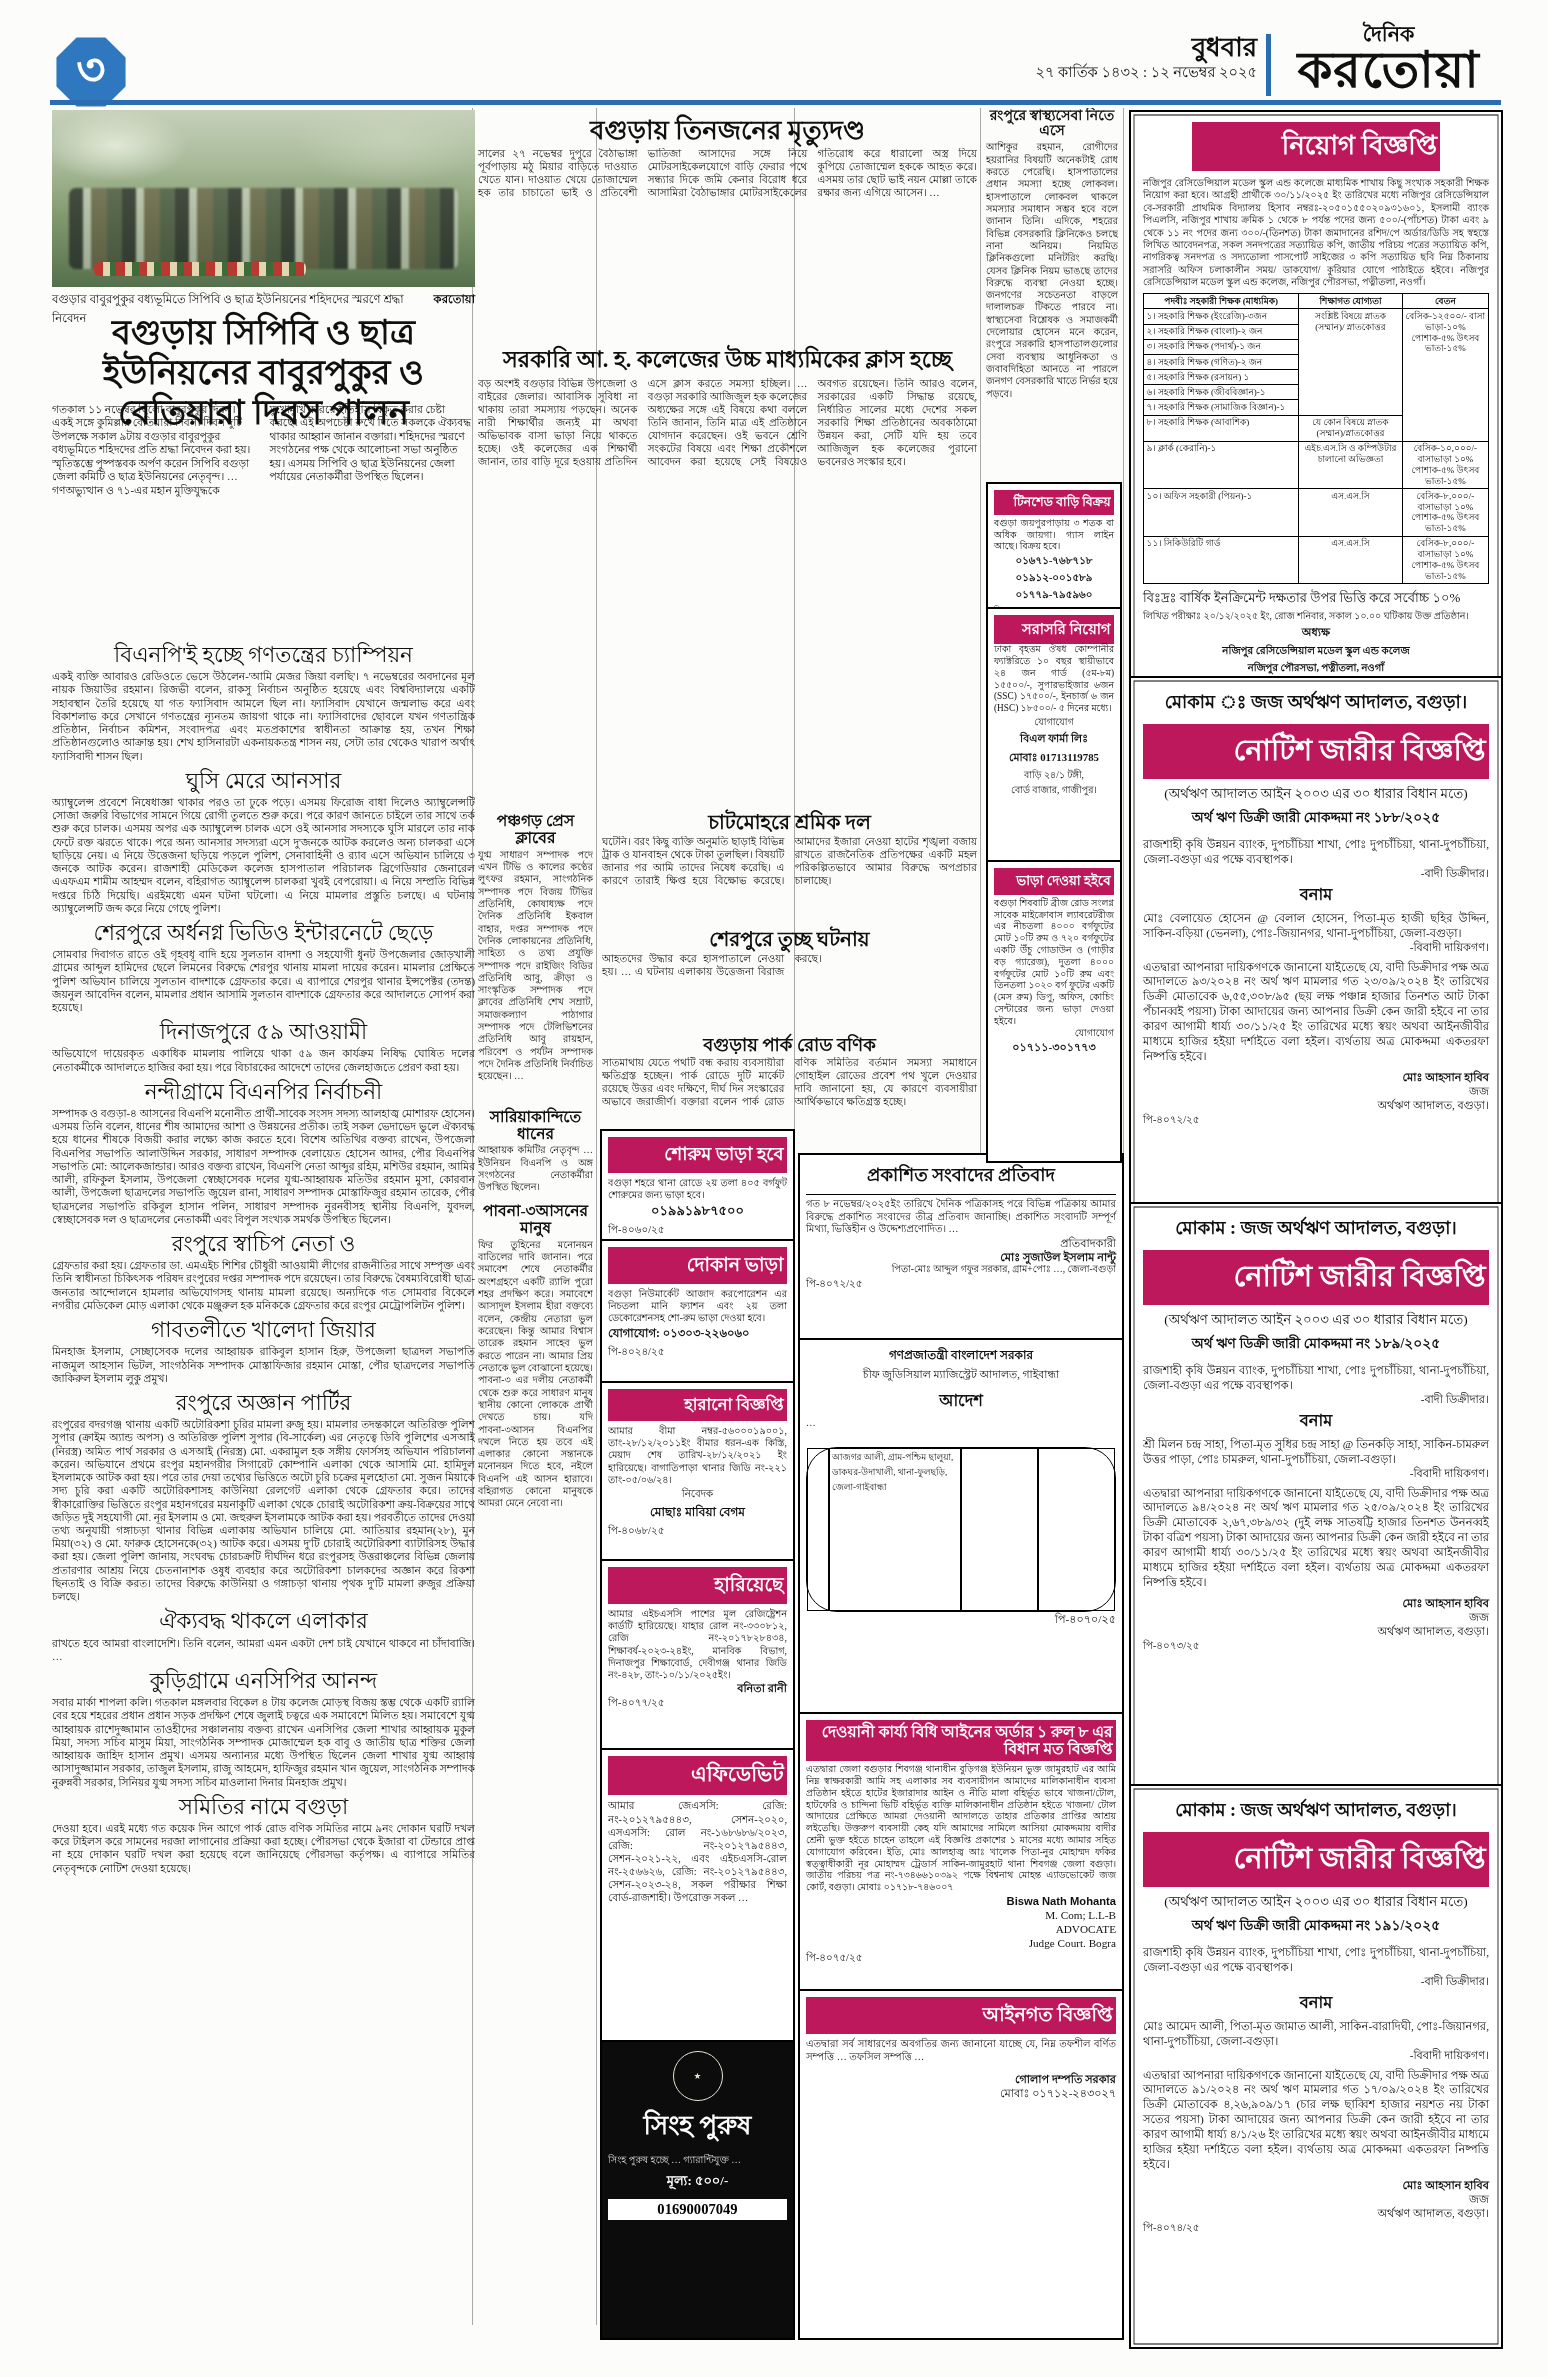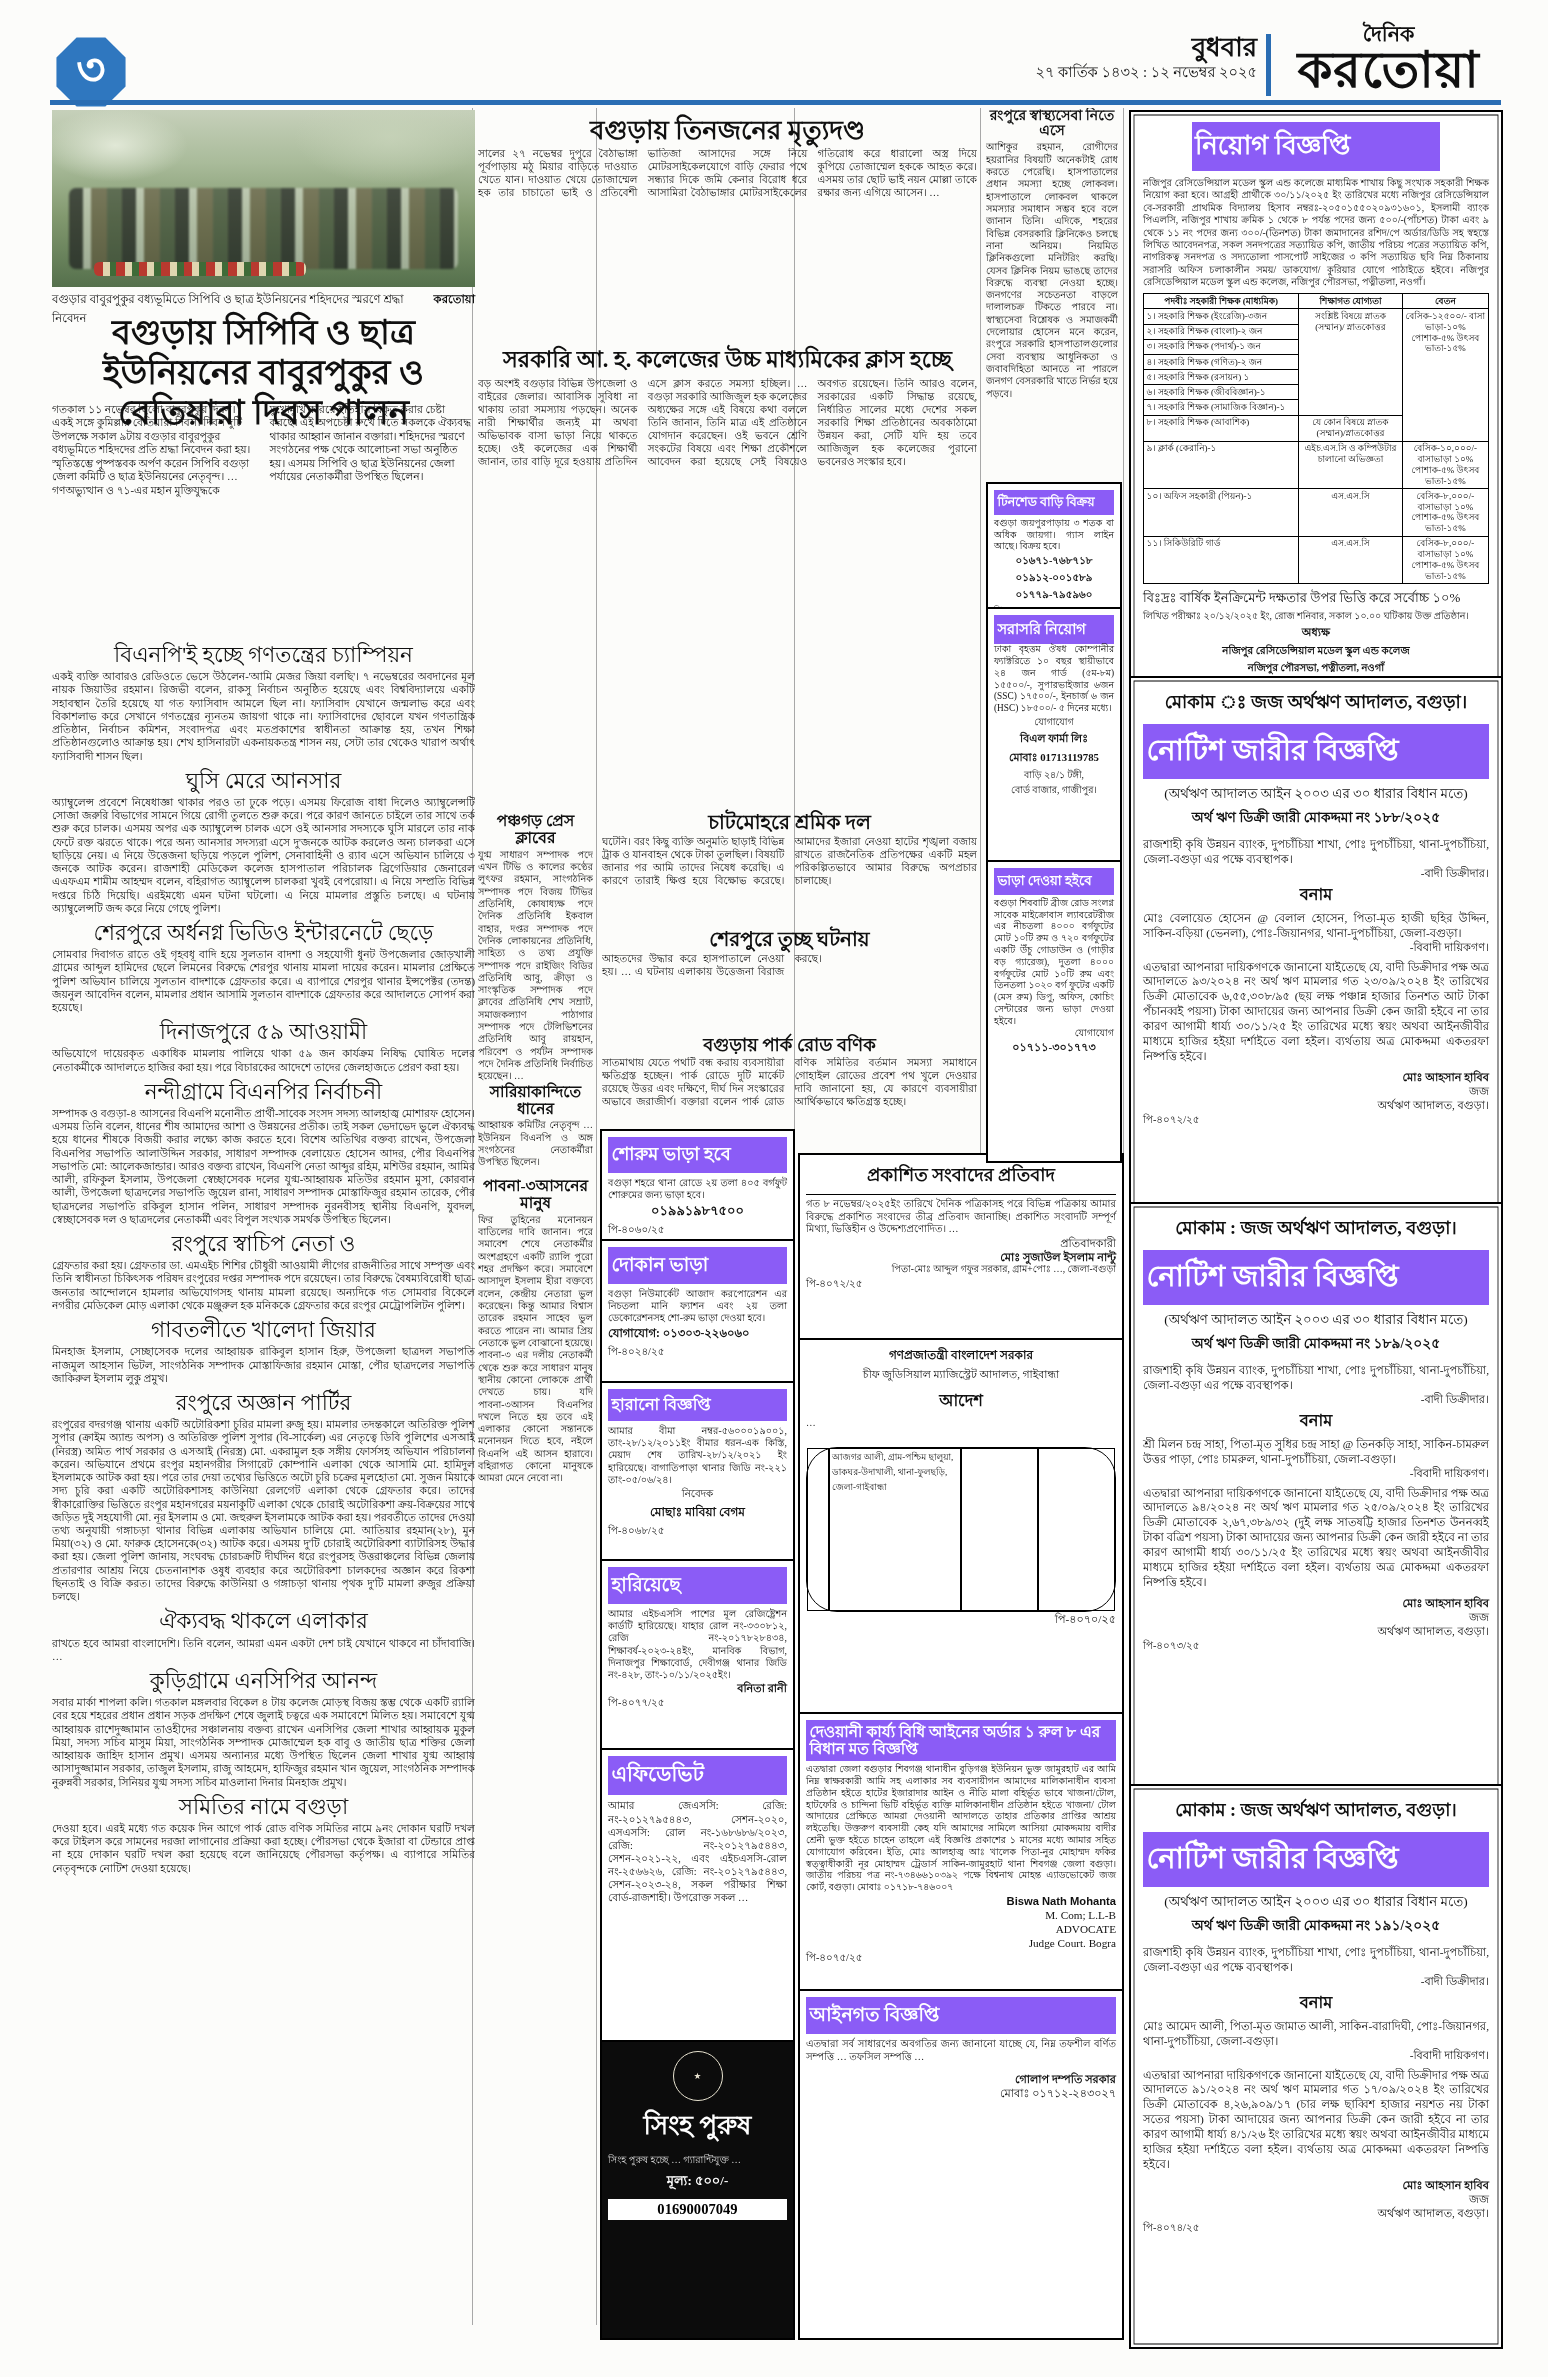--- a/index.html
+++ b/index.html
@@ -36,21 +36,21 @@
   .arts p{font-size:10.6px;line-height:1.25;margin:0 0 3.4px;text-align:justify;}
   .mt-h{font-size:26px;font-weight:bold;text-align:center;}
   .cols3{column-count:3;column-gap:10.3px;font-size:10.3px;line-height:1.26;}
   .cols2{column-count:2;column-gap:10.3px;font-size:10.3px;line-height:1.26;}
   .subh{font-size:20px;font-weight:bold;text-align:center;line-height:1.05;margin:0 0 2.6px;}
   .narrow{font-size:9.7px;line-height:1.27;text-align:justify;}
   .narrow-h{font-size:15.5px;font-weight:bold;text-align:center;line-height:1.1;margin:0 0 2.6px;}
   
   .adbox{border:2.6px solid #000;padding:6px 6px;background:#fff;overflow:hidden;}
   .bigbox{border:2.6px solid #000;box-shadow:inset 0 0 0 2.6px #fff,inset 0 0 0 3.4px #000;padding:10.3px 12px;background:#fff;overflow:hidden;}
-  .banner{background:#8b5cf6;color:#fff;font-weight:bold;text-align:left;padding:2.6px 3.4px;}
+  .banner{background:#be185d;color:#fff;font-weight:bold;text-align:right;padding:2.6px 3.4px;}
   .code{font-size:10.3px;}
   .sigr{text-align:right;font-size:11.2px;line-height:1.25;}
   .vsep{position:absolute;width:0.9px;background:#a8a8a8;top:108px;height:2217px;}
   .dark{background:#0c0c0c;color:#f5f5f2;}
   .seal{width:48px;height:48px;border-radius:50%;border:1.7px solid #e8e3d0;margin:3.4px auto;display:flex;align-items:center;justify-content:center;font-size:8.6px;color:#e8e3d0;text-align:center;}
   table.rc{border-collapse:collapse;width:100%;font-size:9px;line-height:1.2;}
   table.rc td,table.rc th{border:0.9px solid #000;padding:1.7px 2.6px;vertical-align:top;}
   table.rc th{font-weight:bold;text-align:center;}
   .paycell{text-align:center;}
   .ordgrid{border:0.9px solid #000;display:grid;grid-template-columns:22.4px 1fr 77px 77px;min-height:163px;font-size:9px;}
@@ -121,21 +121,21 @@
 
   <div class="abs mt-h" style="left:478px;top:110px;width:499px;">বগুড়ায় তিনজনের মৃত্যুদণ্ড</div>
   <div class="abs cols3 jt" style="left:478px;top:148px;width:499px;height:189px;overflow:hidden;">সালের ২৭ নভেম্বর দুপুরে বৈঠাভাঙ্গা পূর্বপাড়ায় মঠু মিয়ার বাড়িতে দাওয়াত খেতে যান। দাওয়াত খেয়ে তোজাম্মেল হক তার চাচাতো ভাই ও প্রতিবেশী ভাতিজা আসাদের সঙ্গে নিয়ে মোটরসাইকেলযোগে বাড়ি ফেরার পথে সন্ধ্যার দিকে জমি কেনার বিরোধ ধরে আসামিরা বৈঠাভাঙ্গার মোটরসাইকেলের গতিরোধ করে ধারালো অস্ত্র দিয়ে কুপিয়ে তোজাম্মেল হককে আহত করে। এসময় তার ছোট ভাই নয়ন মোল্লা তাকে রক্ষার জন্য এগিয়ে আসেন। …</div>
 
   <div class="abs mt-h" style="left:478px;top:342px;width:499px;font-size:22.4px;">সরকারি আ. হ. কলেজের উচ্চ মাধ্যমিকের ক্লাস হচ্ছে</div>
   <div class="abs cols3 jt" style="left:478px;top:378px;width:499px;height:428px;overflow:hidden;">বড় অংশই বগুড়ার বিভিন্ন উপজেলা ও বাইরের জেলার। আবাসিক সুবিধা না থাকায় তারা সমস্যায় পড়ছেন। অনেক নারী শিক্ষার্থীর জন্যই মা অথবা অভিভাবক বাসা ভাড়া নিয়ে থাকতে হচ্ছে। ওই কলেজের এক শিক্ষার্থী জানান, তার বাড়ি দূরে হওয়ায় প্রতিদিন এসে ক্লাস করতে সমস্যা হচ্ছিল। … বগুড়া সরকারি আজিজুল হক কলেজের অধ্যক্ষের সঙ্গে এই বিষয়ে কথা বললে তিনি জানান, তিনি মাত্র এই প্রতিষ্ঠানে যোগদান করেছেন। ওই ভবনে শ্রেণি সংকটের বিষয়ে এবং শিক্ষা প্রকৌশলে আবেদন করা হয়েছে সেই বিষয়েও অবগত রয়েছেন। তিনি আরও বলেন, সরকারের একটি সিদ্ধান্ত রয়েছে, নির্ধারিত সালের মধ্যে দেশের সকল সরকারি শিক্ষা প্রতিষ্ঠানের অবকাঠামো উন্নয়ন করা, সেটি যদি হয় তবে আজিজুল হক কলেজের পুরানো ভবনেরও সংস্কার হবে।</div>
 
   <div class="abs" style="left:478px;top:812px;width:115px;height:1514px;overflow:hidden;">
     <div class="narrow-h">পঞ্চগড় প্রেস ক্লাবের</div>
     <div class="narrow">যুগ্ম সাধারণ সম্পাদক পদে এখন টিভি ও কালের কণ্ঠের লুৎফর রহমান, সাংগঠনিক সম্পাদক পদে বিজয় টিভির প্রতিনিধি, কোষাধ্যক্ষ পদে দৈনিক প্রতিনিধি ইকবাল বাহার, দপ্তর সম্পাদক পদে দৈনিক লোকায়নের প্রতিনিধি, সাহিত্য ও তথ্য প্রযুক্তি সম্পাদক পদে রাইজিং বিডির প্রতিনিধি আবু, ক্রীড়া ও সাংস্কৃতিক সম্পাদক পদে ক্লাবের প্রতিনিধি শেখ সম্রাট, সমাজকল্যাণ পাঠাগার সম্পাদক পদে টেলিভিশনের প্রতিনিধি আবু রায়হান, পরিবেশ ও পর্যটন সম্পাদক পদে দৈনিক প্রতিনিধি নির্বাচিত হয়েছেন। …</div>
-    <div class="narrow-h" style="margin-top:0;">সারিয়াকান্দিতে ধানের</div>
+    <div class="narrow-h" style="margin-top:25px;">সারিয়াকান্দিতে ধানের</div>
     <div class="narrow">আহ্বায়ক কমিটির নেতৃবৃন্দ … ইউনিয়ন বিএনপি ও অঙ্গ সংগঠনের নেতাকর্মীরা উপস্থিত ছিলেন।</div>
     <div class="narrow-h" style="margin-top:8.6px;">পাবনা-৩আসনের মানুষ</div>
     <div class="narrow">ফির তুহিনের মনোনয়ন বাতিলের দাবি জানান। পরে সমাবেশ শেষে নেতাকর্মীর অংশগ্রহণে একটি র‍্যালি পুরো শহর প্রদক্ষিণ করে। সমাবেশে আসাদুল ইসলাম হীরা বক্তব্যে বলেন, কেন্দ্রীয় নেতারা ভুল করেছেন। কিন্তু আমার বিশ্বাস তারেক রহমান সাহেব ভুল করতে পারেন না। আমার প্রিয় নেতাকে ভুল বোঝানো হয়েছে। পাবনা-৩ এর দলীয় নেতাকর্মী থেকে শুরু করে সাধারণ মানুষ স্থানীয় কোনো লোককে প্রার্থী দেখতে চায়। যদি পাবনা-৩আসন বিএনপির দখলে নিতে হয় তবে এই এলাকার কোনো সন্তানকে মনোনয়ন দিতে হবে, নইলে বিএনপি এই আসন হারাবে। বহিরাগত কোনো মানুষকে আমরা মেনে নেবো না।</div>
   </div>
 
   <div class="abs" style="left:602px;top:929px;width:375px;">
     <div class="subh">শেরপুরে তুচ্ছ ঘটনায়</div>
     <div class="cols2 jt" style="height:74px;overflow:hidden;">আহতদের উদ্ধার করে হাসপাতালে নেওয়া হয়। … এ ঘটনায় এলাকায় উত্তেজনা বিরাজ করছে।</div>
   </div>
   <div class="abs" style="left:602px;top:812px;width:375px;">

